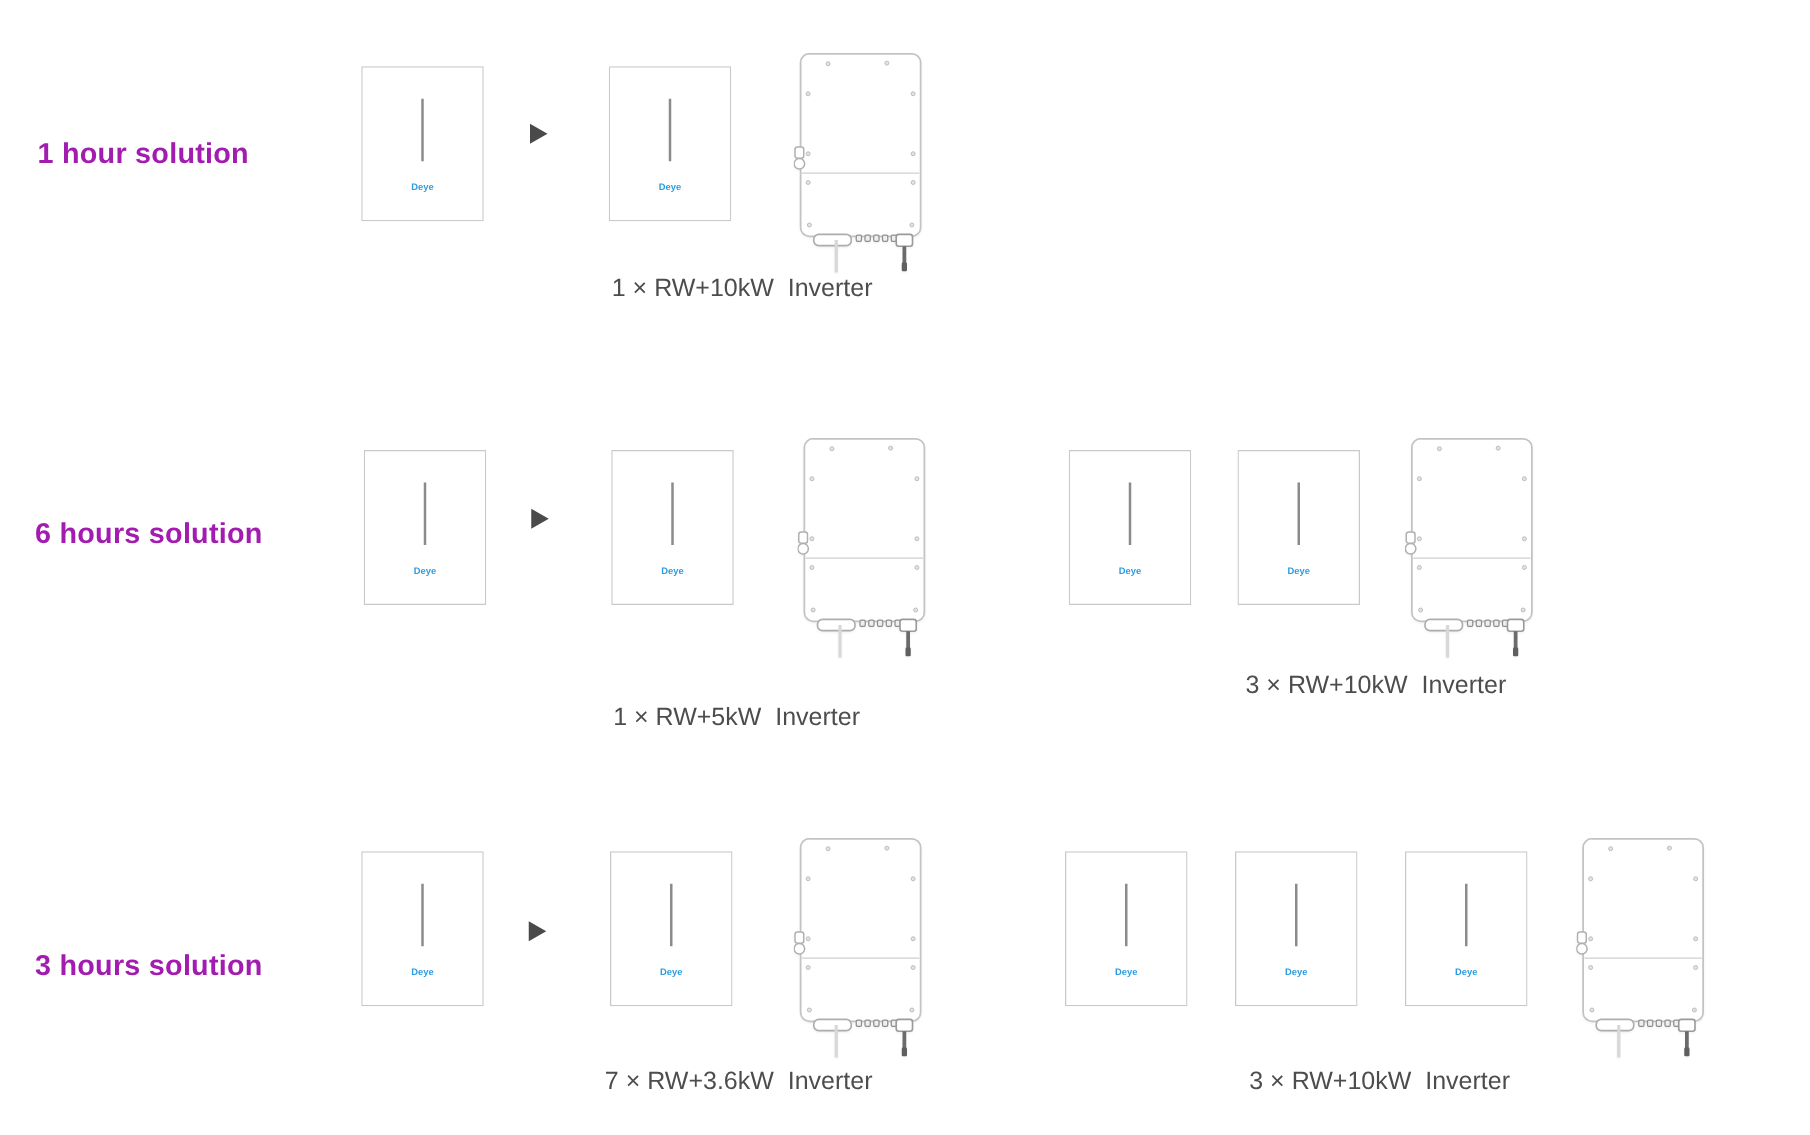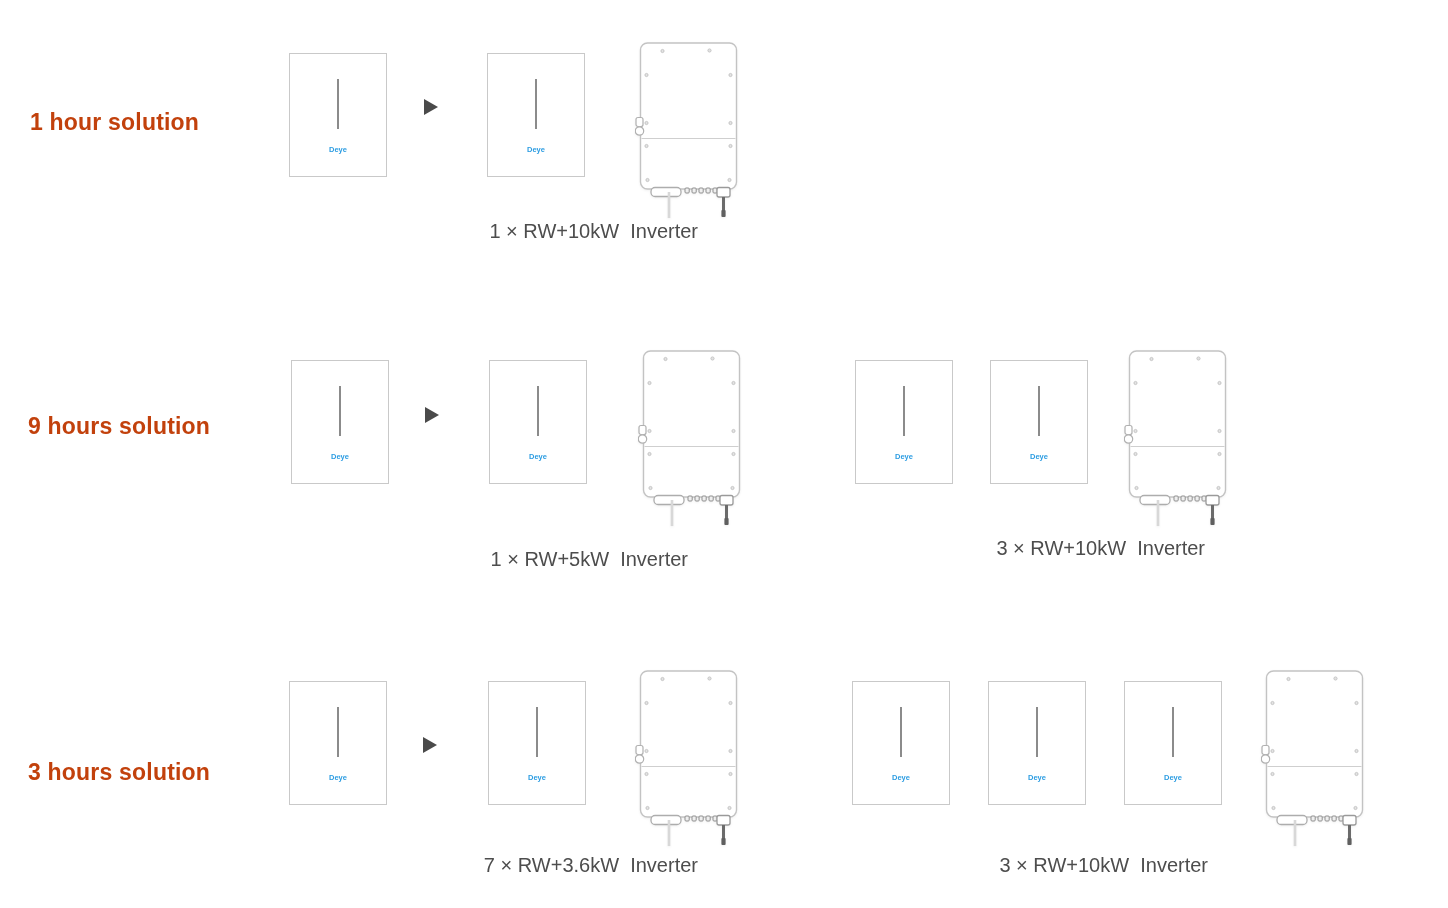--- a/index.html
+++ b/index.html
@@ -13,21 +13,21 @@
     width: 1448px;
     height: 908px;
     background: #ffffff;
     overflow: hidden;
   }
   .row-title {
     position: absolute;
     margin: 0;
     font-size: 23px;
     font-weight: bold;
-    color: #c2410c;
+    color: #a21caf;
     line-height: 1;
     letter-spacing: 0.2px;
     white-space: pre;
   }
   .unit {
     position: absolute;
   }
   .unit svg { display: block; }
   .inverter-svg {
     filter: drop-shadow(0 1px 1px rgba(0,0,0,0.06));
@@ -127,42 +127,42 @@
       <div class="unit" style="left:635px; top:42px">
         <svg class="inverter-svg" width="104" height="178" viewBox="0 0 104 178">
             <use href="#sym-inverter"></use>
           </svg>
       </div>
       <div class="option-label" style="left:378px; top:219px">1 × RW+10kW  Inverter</div>
     </div>
   </section>
 
   <section>
-    <h2 class="row-title" style="left:28px; top:415px">9 hours solution</h2>
+    <h2 class="row-title" style="left:28px; top:415px">6 hours solution</h2>
 
     <div class="unit" style="left:291px; top:360px">
       <svg width="98" height="124" viewBox="0 0 98 124">
           <use href="#sym-battery"></use>
         </svg>
     </div>
 
     <div class="arrow" style="left:425px; top:407px"></div>
 
     <div>
       <div class="unit" style="left:489px; top:360px">
         <svg width="98" height="124" viewBox="0 0 98 124">
             <use href="#sym-battery"></use>
           </svg>
       </div>
       <div class="unit" style="left:638px; top:350px">
         <svg class="inverter-svg" width="104" height="178" viewBox="0 0 104 178">
             <use href="#sym-inverter"></use>
           </svg>
       </div>
-      <div class="option-label" style="left:368px; top:547px">1 × RW+5kW  Inverter</div>
+      <div class="option-label" style="left:368px; top:562px">1 × RW+5kW  Inverter</div>
     </div>
 
     <div>
       <div class="unit" style="left:855px; top:360px">
         <svg width="98" height="124" viewBox="0 0 98 124">
             <use href="#sym-battery"></use>
           </svg>
       </div>
       <div class="unit" style="left:990px; top:360px">
         <svg width="98" height="124" viewBox="0 0 98 124">

